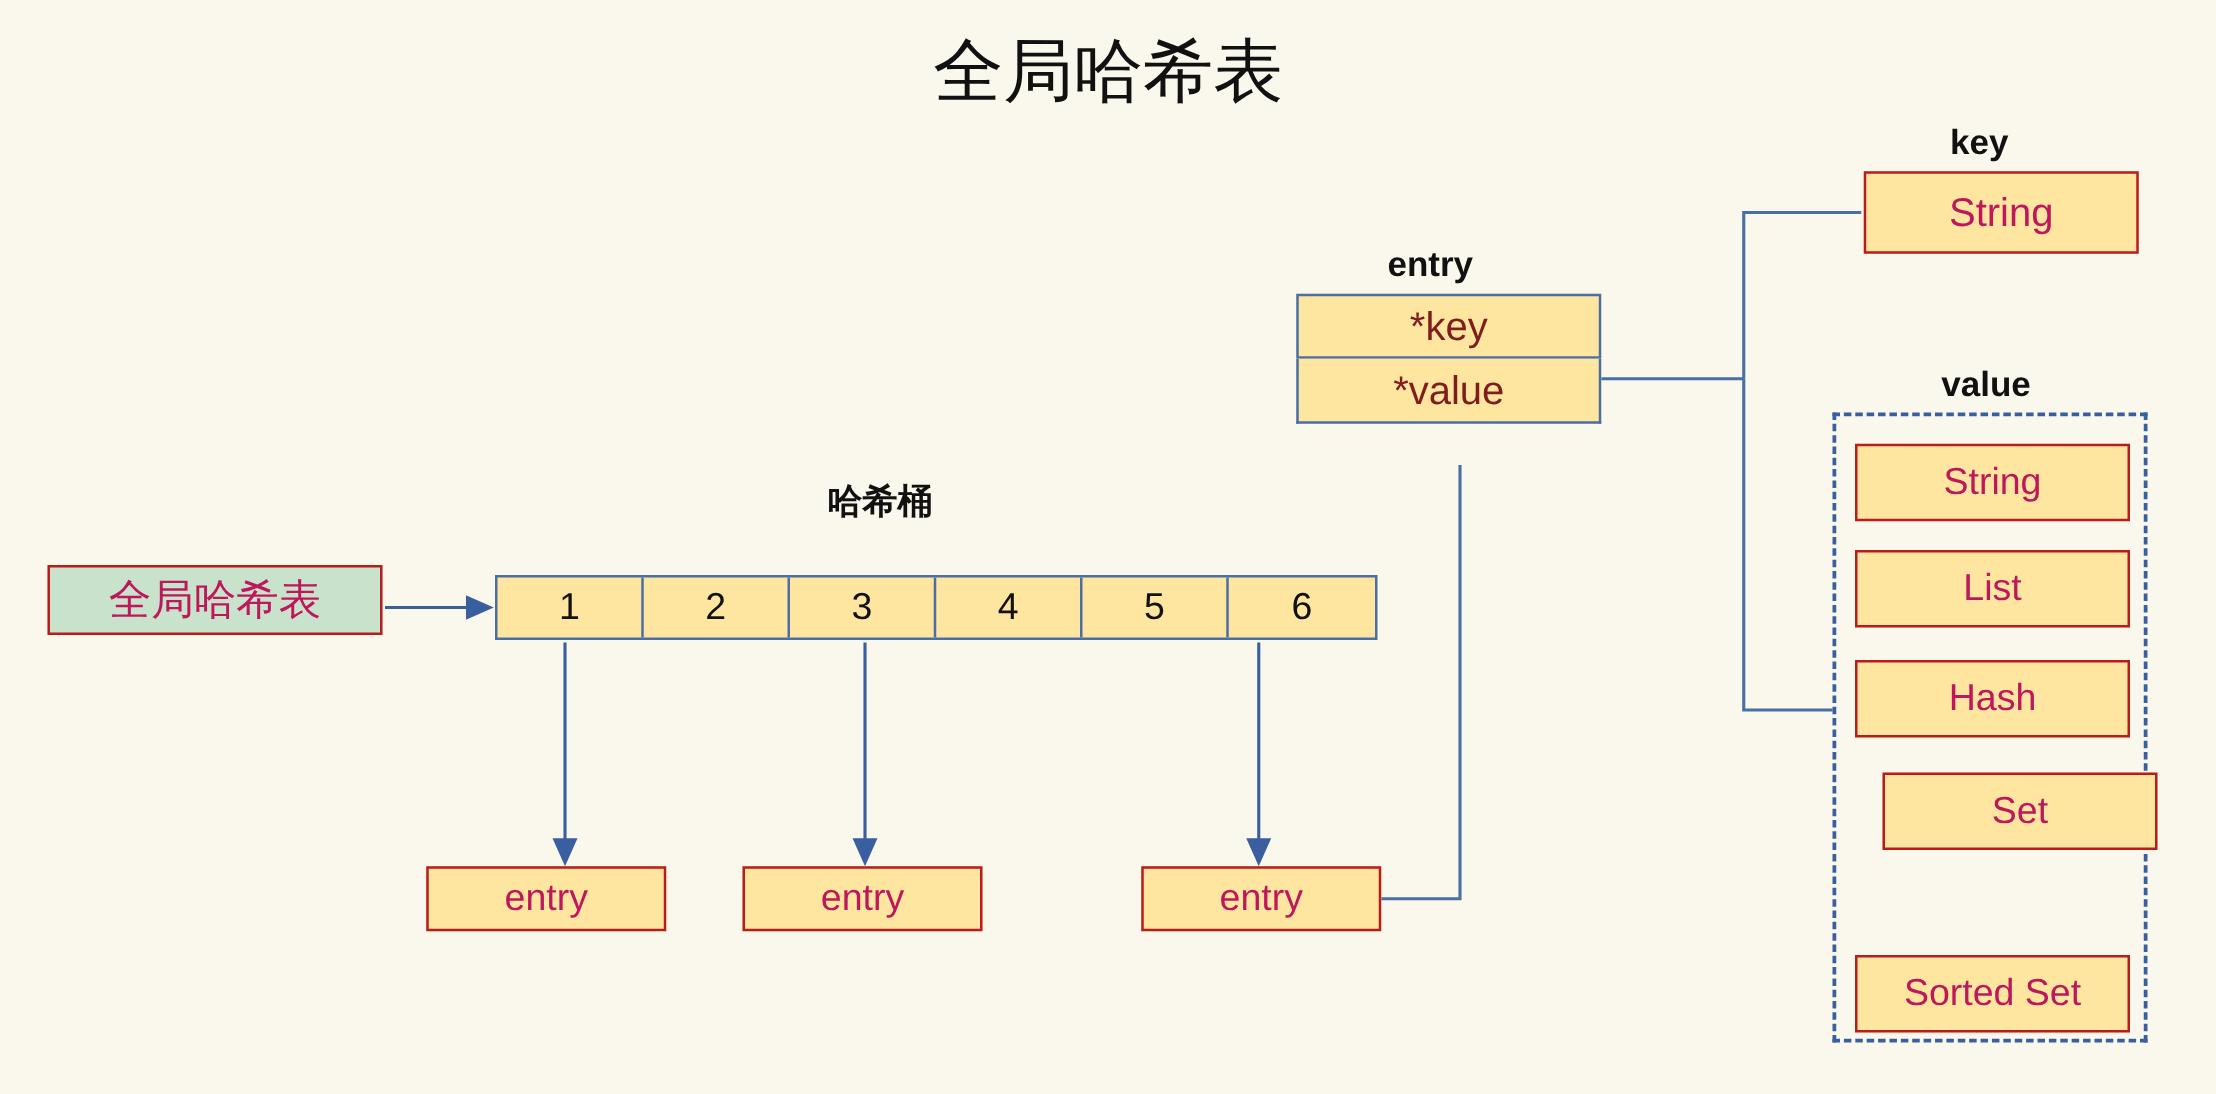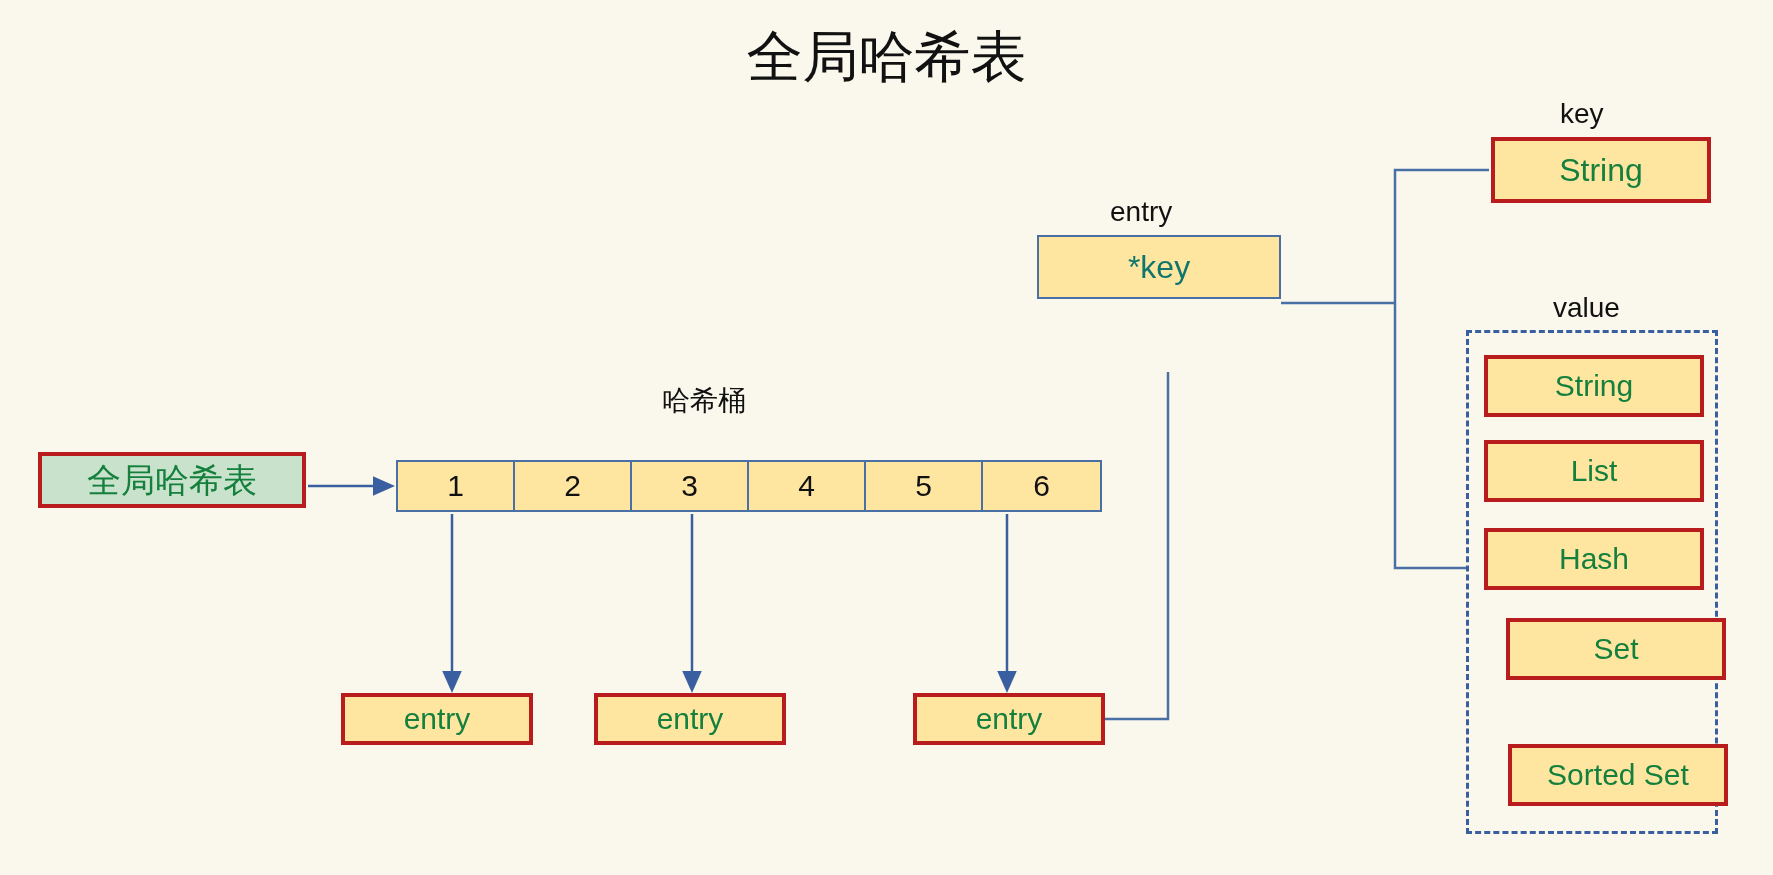--- a/index.html
+++ b/index.html
@@ -23,32 +23,32 @@
     left: 0;
     top: 0;
     width: 1773px;
     height: 875px;
     pointer-events: none;
   }
   .node {
     position: absolute;
     box-sizing: border-box;
     background: #ffe6a0;
-    border: 4px solid #b91c1c;
+    border: 2px solid #b91c1c;
     display: flex;
     align-items: center;
     justify-content: center;
-    color: #15803d;
+    color: #be185d;
     font-size: 30px;
     line-height: 1;
     z-index: 3;
   }
   .label {
     position: absolute;
-    font-weight: normal;
+    font-weight: bold;
     color: #111111;
     font-size: 28px;
     white-space: nowrap;
     z-index: 3;
   }
   #page-title {
     position: absolute;
     left: 0;
     top: 20px;
     width: 1773px;
@@ -97,28 +97,28 @@
 
   #entry-struct {
     position: absolute;
     left: 1037px;
     top: 235px;
     width: 244px;
     z-index: 3;
   }
   #entry-struct .row {
     box-sizing: border-box;
-    height: 64px;
+    height: 52px;
     background: #ffe6a0;
     border: 2px solid #4a6fa5;
     display: flex;
     align-items: center;
     justify-content: center;
     font-size: 32px;
-    color: #0f766e;
+    color: #7f1d1d;
   }
   #entry-struct .row + .row { border-top: none; }
 
   #key-box { left: 1491px; top: 137px; width: 220px; height: 66px; font-size: 32px; }
 
   #value-group {
     position: absolute;
     left: 1466px;
     top: 330px;
     width: 252px;
@@ -131,21 +131,21 @@
     position: absolute;
     left: 1484px;
     width: 220px;
     height: 62px;
     font-size: 30px;
   }
   #value-item-0 { top: 355px; }
   #value-item-1 { top: 440px; }
   #value-item-2 { top: 528px; }
   #value-item-3 { top: 618px; margin-left: 22px; }
-  #value-item-4 { top: 744px; margin-left: 24px; }
+  #value-item-4 { top: 764px; }
 
   #label-bucket { left: 662px; top: 382px; }
   #label-entry  { left: 1110px; top: 196px; }
   #label-key    { left: 1560px; top: 98px; }
   #label-value  { left: 1553px; top: 292px; text-align: center; }
 </style>
 </head>
 <body>
 
 <div id="canvas">
@@ -195,20 +195,21 @@
   <div class="node entry-leaf" id="entry-leaf-1">
     <span>entry</span>
   </div>
   <div class="node entry-leaf" id="entry-leaf-2">
     <span>entry</span>
   </div>
 
   <div class="label" id="label-entry">entry</div>
   <div id="entry-struct">
     <div class="row">*key</div>
+    <div class="row">*value</div>
   </div>
 
   <div class="label" id="label-key">key</div>
   <div class="node" id="key-box">
     <span>String</span>
   </div>
 
   <div class="label" id="label-value">value</div>
   <div id="value-group"></div>
 

